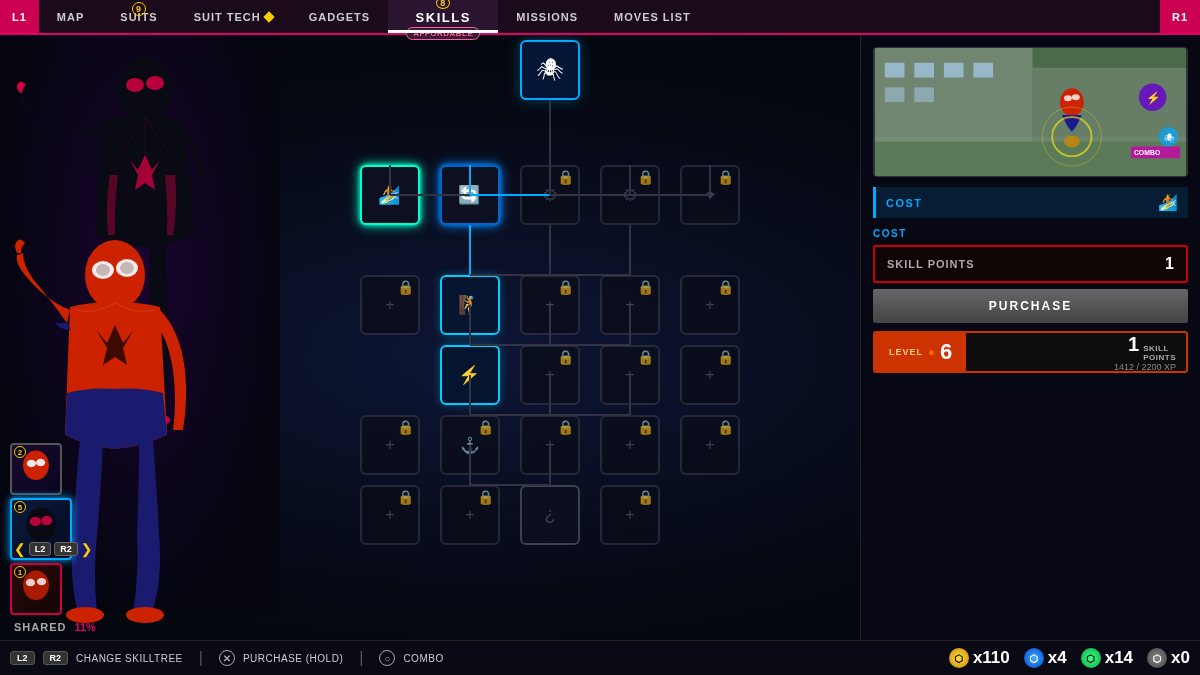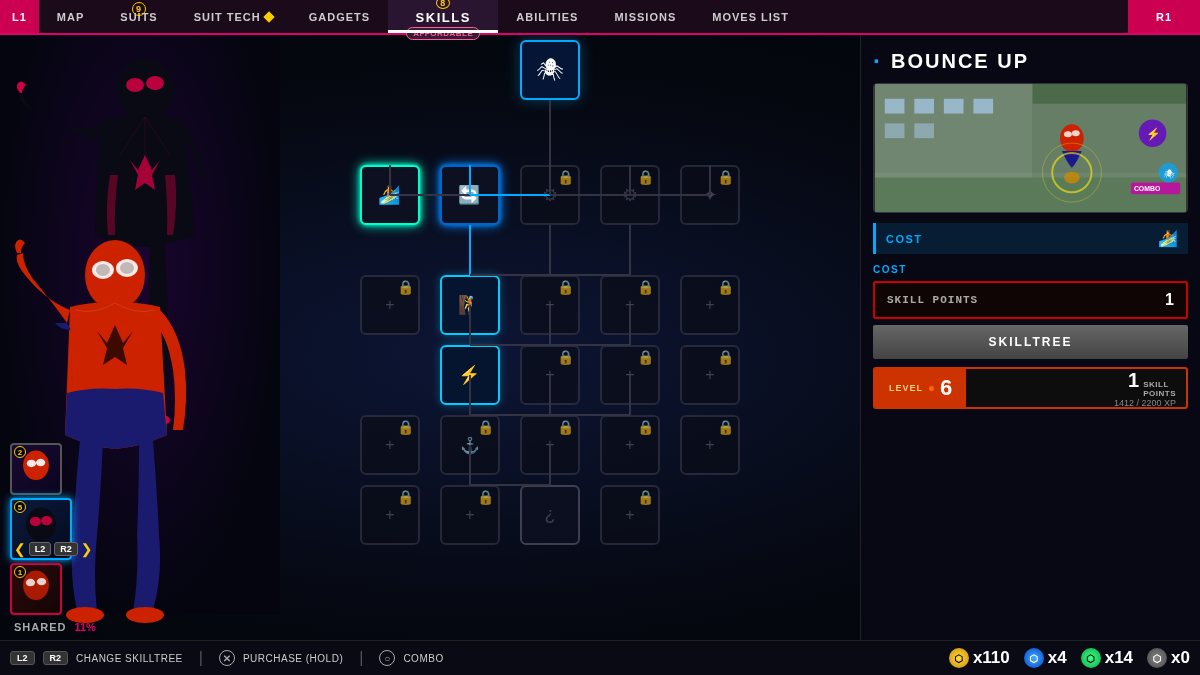--- a/index.html
+++ b/index.html
@@ -67,21 +67,21 @@
     .nav-l1 {
       background: #cc0050;
       color: #fff;
       font-weight: 900;
       padding: 0 12px;
     }
     .nav-r1 {
       background: #cc0050;
       color: #fff;
       font-weight: 900;
-      padding: 0 28px;
+      padding: 0 12px;
       margin-left: auto;
     }
 
     
     .main-area {
       display: flex;
       height: calc(675px - 35px);
       position: relative;
     }
 
@@ -261,21 +261,20 @@
       padding: 8px 12px;
       border-radius: 2px;
       margin-bottom: 6px;
       background: #100505;
     }
     .sp-label {
       font-size: 11px;
       font-weight: 700;
       color: #aaa;
       letter-spacing: 1px;
-      font-family: Liberation Mono, monospace;
     }
     .sp-value {
       font-size: 16px;
       font-weight: 900;
       color: #fff;
     }
 
     .available-btn {
       width: 100%;
       background: linear-gradient(to bottom, #666, #444);
@@ -482,23 +481,20 @@
     <span>SUIT TECH</span>
     <span class="nav-diamond"></span>
   </div>
   <div class="nav-item">
     <span>GADGETS</span>
   </div>
   <div class="nav-item active" style="position:relative;padding-top:4px;flex-direction:column;gap:1px;">
     <span style="font-size:9px;color:#ffcc00;border:1px solid #ffcc00;border-radius:50%;width:14px;height:14px;display:flex;align-items:center;justify-content:center;font-weight:700;">8</span>
     <span style="font-weight:900;font-size:13px;letter-spacing:1.5px;">SKILLS</span>
     <span class="skill-sub">AFFORDABLE</span>
-  </div>
-  <div class="nav-item">
-    <span>ABILITIES</span>
   </div>
   <div class="nav-item">
     <span>MISSIONS</span>
   </div>
   <div class="nav-item">
     <span>MOVES LIST</span>
   </div>
 
   <div class="nav-item nav-r1">
     <span>R1</span>
@@ -756,23 +752,20 @@
       <span style="font-size:18px;color:#556;transform:rotate(180deg);display:inline-block;">?</span>
     </div>
     <div class="skill-node locked" style="left:370px;top:450px;">
       <span class="plus-icon">+</span>
       <span class="lock-icon">🔒</span>
     </div>
   </div>
 
   <div class="right-panel">
 
-    <div class="skill-title">
-      <span>BOUNCE UP</span>
-    </div>
 
     <div class="skill-preview">
       
       <svg viewBox="0 0 316 130" style="width:100%;height:100%;">
 
         <rect width="316" height="130" fill="#4a6a4a"></rect>
 
         <rect y="90" width="316" height="40" fill="#5a7a5a"></rect>
 
         <rect x="0" y="0" width="160" height="95" fill="#8a9a8a" opacity="0.6"></rect>
@@ -813,21 +806,21 @@
 
 
     <div class="cost-section">
       <div class="cost-label">COST</div>
 
       <div class="skill-points-row">
         <span class="sp-label">SKILL POINTS</span>
         <span class="sp-value">1</span>
       </div>
 
-      <button class="available-btn">SKILLTREE</button>
+      <button class="available-btn">PURCHASE</button>
 
       
       <div class="level-bar">
         <div class="level-left">
           <span class="level-text">LEVEL</span>
           <span class="level-dot"></span>
           <span class="level-num">6</span>
         </div>
         <div class="level-right">
           <div class="sp-right-row">

